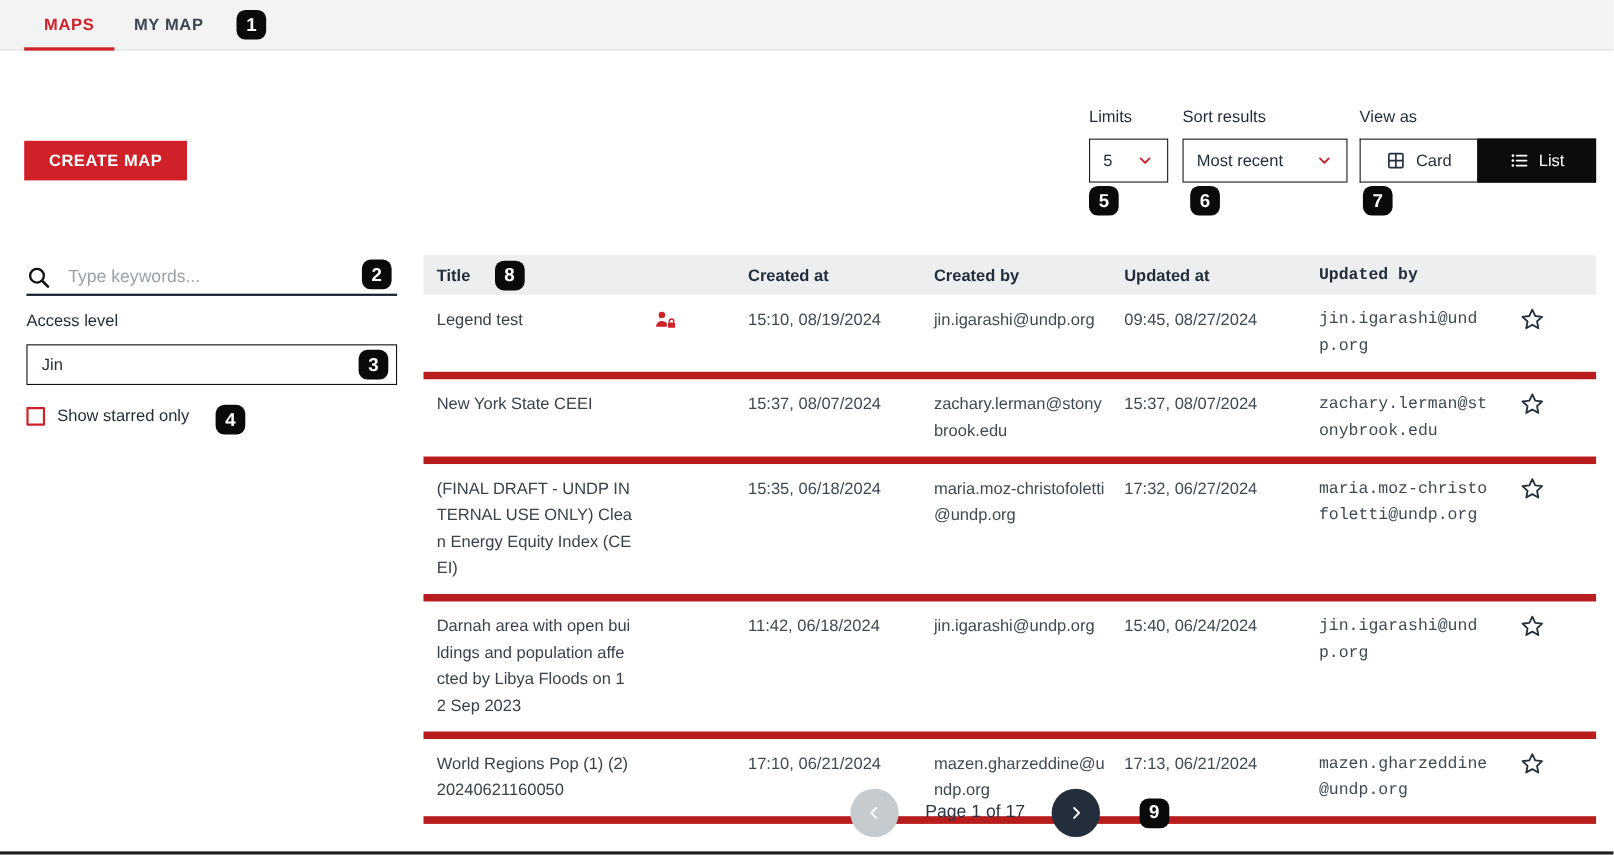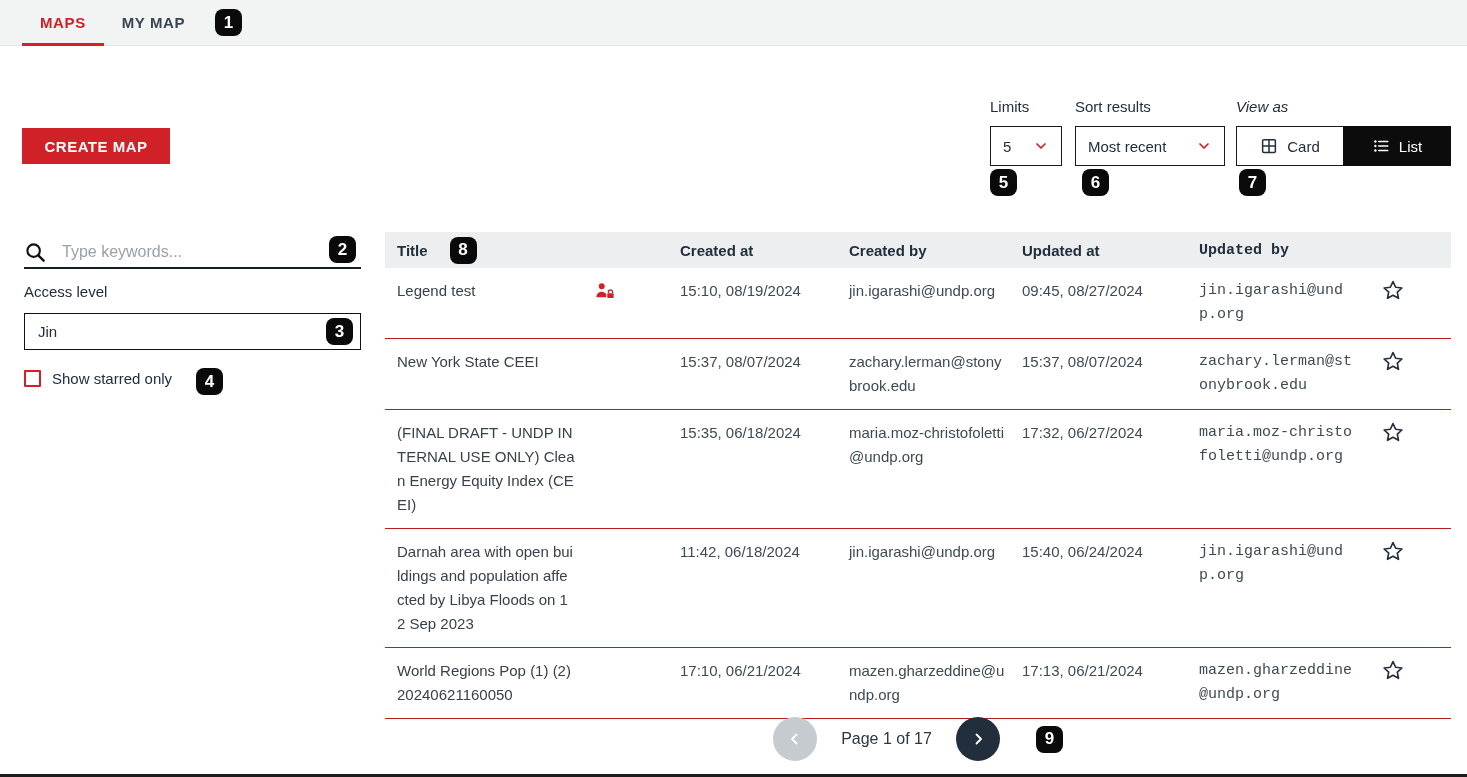--- a/index.html
+++ b/index.html
@@ -86,21 +86,21 @@
   .table { position:absolute; left:385px; top:232px; width:1066px; }
   .thead {
     display:flex; background:#eceef0; height:36px; align-items:center;
     font-size:15px; font-weight:700; color:#232e3d;
   }
   .col-title { width:283px; } .col-cat { width:169px; } .col-cby { width:173px; }
   .col-uat { width:177px; } .col-uby { width:173px;font-family:Liberation Mono, monospace; } .col-star { flex:1; }
   .hcell { padding-left:12px; display:flex; align-items:center; }
   .hcell .badge { margin-left:22px; }
   .trow {
-    display:flex; align-items:flex-start; border-bottom:1px solid #b91c1c;
+    display:flex; align-items:flex-start; border-bottom:7px solid #b91c1c;
     background:#fff; cursor:pointer;
   }
   .cell {
     padding:11px 8px 11px 12px; font-size:15px; line-height:24px; color:#3f4a54;
   }
   .cell.title { display:flex; align-items:flex-start; color:#39424c; }
   .t-wrap { width:178px; word-break:break-all; }
   .e-wrap { display:inline-block; width:158px; word-break:break-all; }
   .nowrap { white-space:nowrap; }
   .restricted-ic { margin-left:20px; margin-top:3px; flex:0 0 auto; }
@@ -154,21 +154,21 @@
   <div class="ctl-label" style="left:1075px; top:98px;">Sort results</div>
   <div class="selectbox" style="left:1075px; width:150px;">
     <span>Most recent</span>
     <span style="display:flex;">
       <svg width="16" height="16" viewBox="0 0 24 24" fill="none">
           <polyline points="6,9 12,15 18,9" stroke="#d02128" stroke-width="2.6" stroke-linecap="round" stroke-linejoin="round"></polyline>
         </svg>
     </span>
   </div>
 
-  <div class="ctl-label" style="left:1236px; top:98px;font-style:italic;">View as</div>
+  <div class="ctl-label" style="left:1236px; top:98px;">View as</div>
   <div class="viewtoggle">
     <button class="viewbtn card">
       <span style="display:flex;">
         <svg width="18" height="18" viewBox="0 0 24 24" fill="none">
           <rect x="3.5" y="3.5" width="17" height="17" rx="1.5" stroke="#232e3d" stroke-width="2"></rect>
           <path d="M12 3.5v17M3.5 12h17" stroke="#232e3d" stroke-width="2"></path>
         </svg>
       </span>
       <span>Card</span>
     </button>

